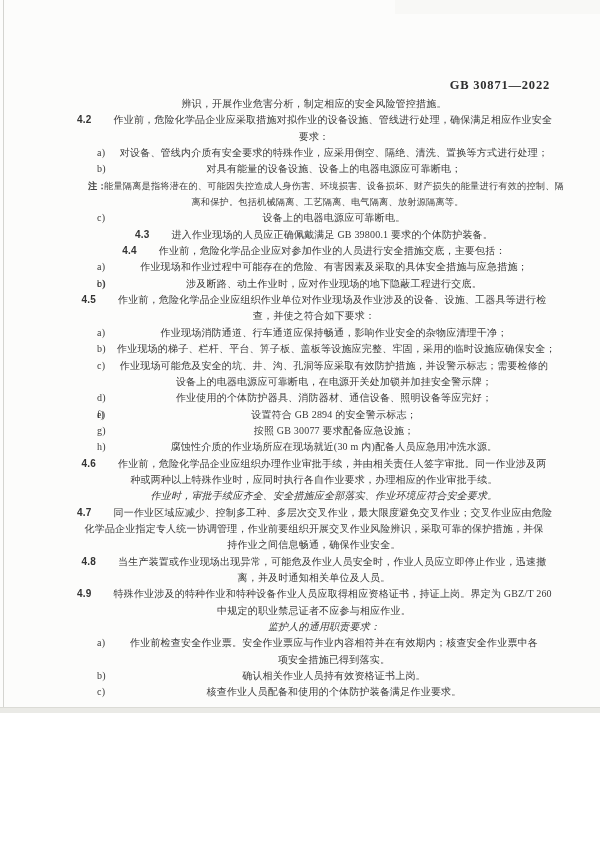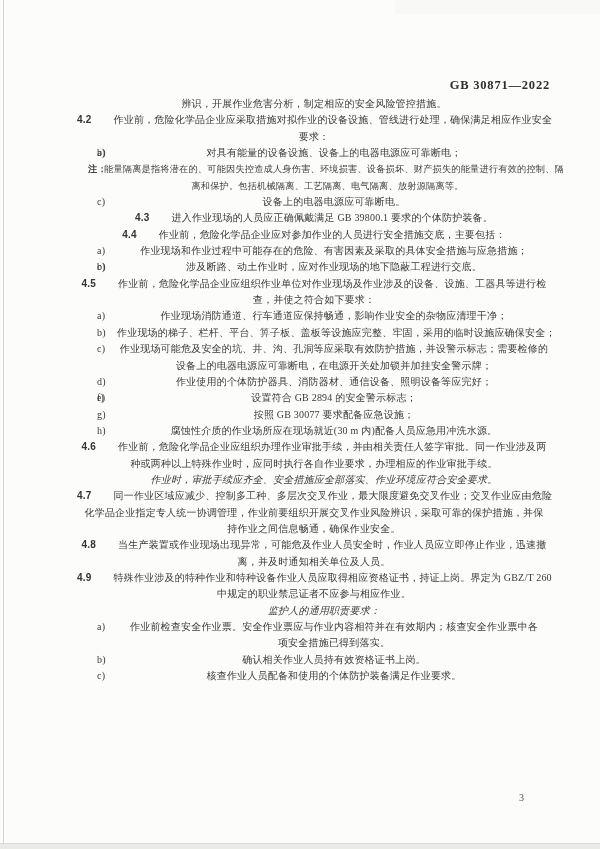--- a/index.html
+++ b/index.html
@@ -1,19 +1,19 @@
 <!DOCTYPE html>
 <html><head>
 <meta charset="utf-8">
 <style>
   html, body { margin: 0; padding: 0; background: #ffffff; }
   .page {
     position: relative;
     width: 600px;
-    height: 849px;
+    height: 713px;
     background: #fcfcfb;
     overflow: hidden;
     font-family: "Liberation Serif", "DejaVu Serif", serif;
     color: #3a3a3a;
   }
   
   .scan-edge-left {
     position: absolute; left: 3px; top: 0; width: 1px; height: 100%;
     background: #d4d4d0;
   }
@@ -59,21 +59,21 @@
 
 <div class="page">
   <div class="scan-smudge-top"></div>
   <div class="scan-edge-left"></div>
   <div class="doc-header">GB 30871—2022</div>
 
   <main class="content">
       <p class="para"><span>辨识，开展作业危害分析，制定相应的安全风险管控措施。</span></p>
       <p class="clause"><span class="num">4.2</span><span>作业前，危险化学品企业应采取措施对拟作业的设备设施、管线进行处理，确保满足相应作业安全
 要求：</span></p>
-      <p class="item"><span class="marker">a)</span></p>
+      <p class="item"><span class="marker">a)</span><span>对设备、管线内介质有安全要求的特殊作业，应采用倒空、隔绝、清洗、置换等方式进行处理；</span></p>
       <p class="item"><span class="marker">b)</span><span>对具有能量的设备设施、设备上的电器电源应可靠断电；</span></p>
       <p class="note"><span class="marker">注：</span><span>能量隔离是指将潜在的、可能因失控造成人身伤害、环境损害、设备损坏、财产损失的能量进行有效的控制、隔
 离和保护。包括机械隔离、工艺隔离、电气隔离、放射源隔离等。</span></p>
       <p class="item"><span class="marker">c)</span><span>设备上的电器电源应可靠断电。</span></p>
       <p class="clause"><span class="num">4.3</span><span>进入作业现场的人员应正确佩戴满足 GB 39800.1 要求的个体防护装备。</span></p>
       <p class="clause"><span class="num">4.4</span><span>作业前，危险化学品企业应对参加作业的人员进行安全措施交底，主要包括：</span></p>
       <p class="item"><span class="marker">a)</span><span>作业现场和作业过程中可能存在的危险、有害因素及采取的具体安全措施与应急措施；</span></p>
       <p class="item"><span class="marker">b)</span></p>
       <p class="item"><span class="marker">c)</span><span>涉及断路、动土作业时，应对作业现场的地下隐蔽工程进行交底。</span></p>
       <p class="clause"><span class="num">4.5</span><span>作业前，危险化学品企业应组织作业单位对作业现场及作业涉及的设备、设施、工器具等进行检

